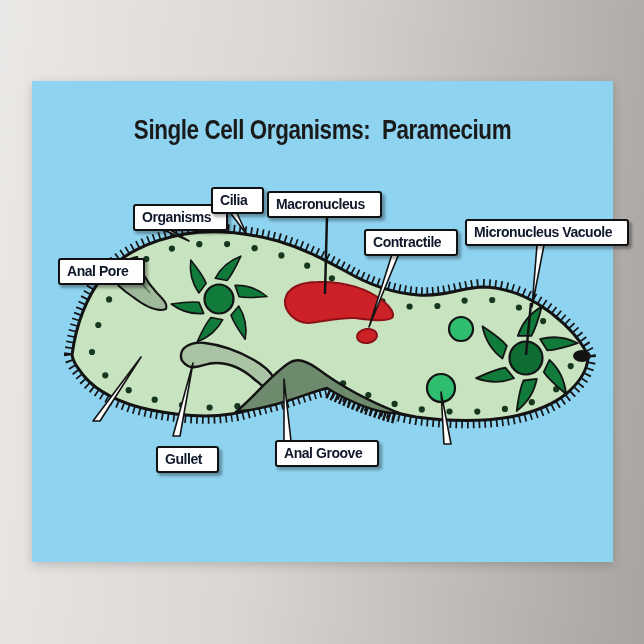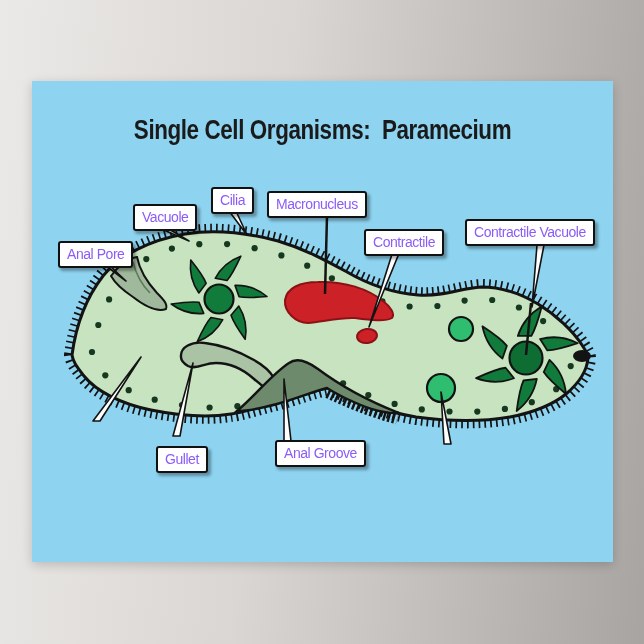--- a/index.html
+++ b/index.html
@@ -16,22 +16,22 @@
   .diagram-svg{position:absolute;left:0;top:0;width:644px;height:644px;}
   .title{
     position:absolute;left:32px;top:114px;width:581px;
     text-align:center;font-size:28px;font-weight:600;color:#1a1a1a;
     white-space:pre;letter-spacing:-0.5px;
     transform:scaleX(0.8);transform-origin:50% 50%;
   }
   .label{
     position:absolute;
     background:#ffffff;border:2px solid #111111;border-radius:3px;
-    padding:2px 7px 3px 7px;
-    font-size:14px;font-weight:400;color:#8b5cf6;letter-spacing:-0.45px;
+    padding:2px 15px 3px 7px;
+    font-size:14px;font-weight:700;color:#0f172a;letter-spacing:-0.45px;
     white-space:nowrap;line-height:18px;
     box-shadow:2.5px 3px 3px rgba(0,0,0,0.33);
   }
 </style>
 </head>
 <body>
 
 <div class="stage">
 
   <div class="poster" style="background: rgb(142, 211, 240);"></div>
@@ -133,22 +133,22 @@
       <polygon points="537,245 544,245 532,307" fill="#ffffff" stroke="#131313" stroke-width="1.6" stroke-linejoin="round"></polygon>
       <polygon points="93,421 100,421 141,357" fill="#ffffff" stroke="#131313" stroke-width="1.6" stroke-linejoin="round"></polygon>
       <polygon points="173,436 180,436 193,363" fill="#ffffff" stroke="#131313" stroke-width="1.6" stroke-linejoin="round"></polygon>
       <polygon points="284,441 291,441 284,379" fill="#ffffff" stroke="#131313" stroke-width="1.6" stroke-linejoin="round"></polygon>
       <polygon points="444,444 451,444 441,392" fill="#ffffff" stroke="#131313" stroke-width="1.6" stroke-linejoin="round"></polygon>
     </g>
     <line x1="327" y1="216" x2="325" y2="294" stroke-width="2.5" stroke="#131313"></line>
     <line x1="531" y1="303" x2="526" y2="355" stroke-width="2.5" stroke="#131313"></line>
   </svg>
 
-  <div class="label" style="left:58px;top:241px"><span>Anal Pore</span></div>
-  <div class="label" style="left:133px;top:204px"><span>Vacuole</span></div>
+  <div class="label" style="left:58px;top:258px"><span>Anal Pore</span></div>
+  <div class="label" style="left:133px;top:204px"><span>Organisms</span></div>
   <div class="label" style="left:211px;top:187px"><span>Cilia</span></div>
   <div class="label" style="left:267px;top:191px"><span>Macronucleus</span></div>
   <div class="label" style="left:364px;top:229px"><span>Contractile</span></div>
-  <div class="label" style="left:465px;top:219px"><span>Contractile Vacuole</span></div>
+  <div class="label" style="left:465px;top:219px"><span>Micronucleus Vacuole</span></div>
   <div class="label" style="left:156px;top:446px"><span>Gullet</span></div>
   <div class="label" style="left:275px;top:440px"><span>Anal Groove</span></div>
 
 </div>
 
 </body></html>

